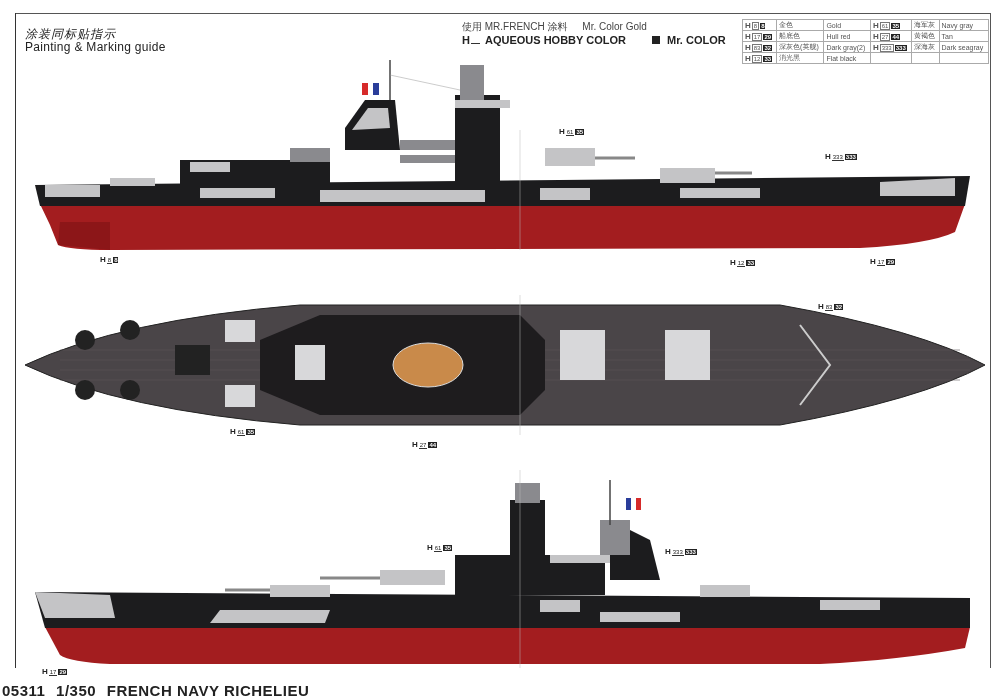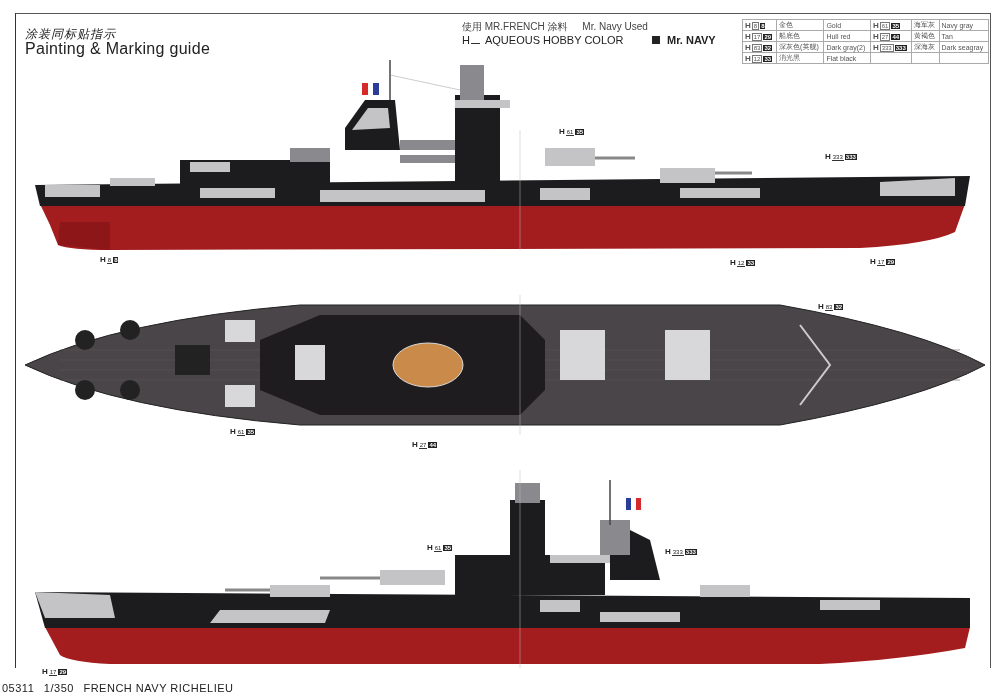--- a/index.html
+++ b/index.html
@@ -1,58 +1,58 @@
 <!DOCTYPE html>
 <html><head>
 <meta charset="utf-8">
 <style>
   html,body{margin:0;padding:0;background:#fff;}
   body{width:1003px;height:700px;position:relative;overflow:hidden;font-family:"Liberation Sans",sans-serif;color:#222;}
   .frame-left{position:absolute;left:15px;top:13px;width:1px;height:655px;background:#333;}
   .frame-top{position:absolute;left:15px;top:13px;width:975px;height:1px;background:#555;}
   .frame-right{position:absolute;left:990px;top:13px;width:1px;height:655px;background:#555;}
   .title-cn{position:absolute;left:25px;top:26px;font-size:12px;letter-spacing:1px;font-style:italic;}
-  .title-en{position:absolute;left:25px;top:40px;font-size:16px;letter-spacing:.3px;}
+  .title-en{position:absolute;left:25px;top:40px;font-size:12px;letter-spacing:.3px;}
   .legend-used{position:absolute;left:462px;top:20px;font-size:10px;color:#444;}
   .legend-used span{margin-right:12px;}
-  .legend-h{position:absolute;left:462px;top:34px;font-size:11px;font-weight:normal;}
+  .legend-h{position:absolute;left:462px;top:34px;font-size:11px;font-weight:bold;}
   .legend-h .hbox{display:inline-block;width:9px;height:7px;border-bottom:1px solid #333;margin:0 5px 0 1px;}
   .legend-m{position:absolute;left:652px;top:34px;font-size:11px;font-weight:bold;}
   .legend-m .sq{display:inline-block;width:8px;height:8px;background:#222;margin-right:7px;}
   table.colors{position:absolute;left:742px;top:19px;border-collapse:collapse;font-size:7px;width:247px;}
   table.colors td{border:1px solid #aaa;height:10px;padding:0 2px;white-space:nowrap;color:#555;}
   .code{font-weight:bold;color:#222;font-size:8px;}
   .code .n{font-weight:normal;font-size:6px;border:1px solid #777;padding:0 1px;margin:0 1px;}
   .code .m{background:#222;color:#fff;font-size:6px;padding:0 1px;}
   .callout{position:absolute;font-size:8px;font-weight:bold;color:#222;}
   .callout .n{font-weight:normal;font-size:6px;border-bottom:1px solid #333;padding:0 1px;margin:0 1px;}
   .callout .m{background:#222;color:#fff;font-size:6px;padding:0 1px;}
-  .footer{position:absolute;left:2px;top:682px;font-size:11px;font-weight:normal;letter-spacing:.5px;}
+  .footer{position:absolute;left:2px;top:682px;font-size:15px;font-weight:bold;letter-spacing:.5px;}
   .footer span{margin-right:6px;}
   svg{position:absolute;left:0;top:0;}
 </style>
 </head>
 <body>
 
 <div class="frame-top"></div>
 <div class="frame-left"></div>
 <div class="frame-right"></div>
 
 <div class="title-cn">涂装同标贴指示</div>
 <div class="title-en">Painting &amp; Marking guide</div>
 
 <div class="legend-used">
   <span>使用 MR.FRENCH 涂料</span>
-  <span>Mr. Navy Used</span>
+  <span>Mr. Color Gold</span>
 </div>
 <div class="legend-h">
   <span>H</span><span class="hbox"></span><span>AQUEOUS HOBBY COLOR</span>
 </div>
 <div class="legend-m">
-  <span class="sq"></span><span>Mr. NAVY</span>
+  <span class="sq"></span><span>Mr. COLOR</span>
 </div>
 
 <table class="colors">
   <tbody>
       <tr>
     <td class="code">H<span class="n">8</span><span class="m">8</span></td>
     <td>金色</td>
     <td>Gold</td>
     <td class="code">H<span class="n">61</span><span class="m">35</span></td>
     <td>海军灰</td>

